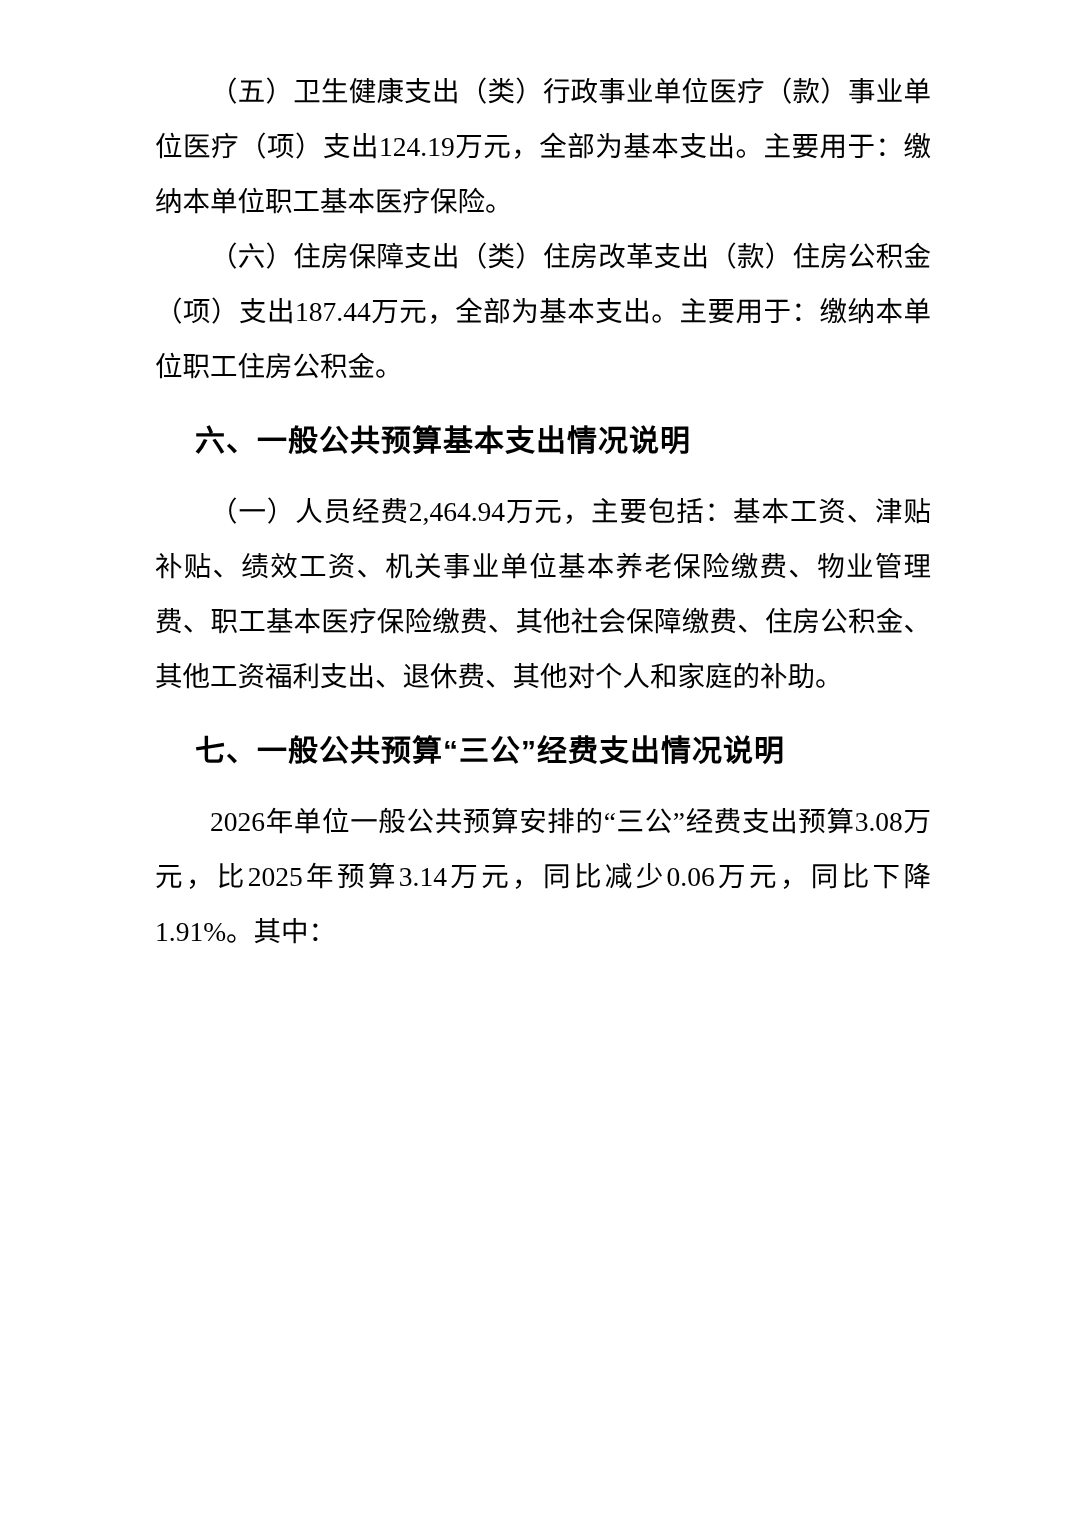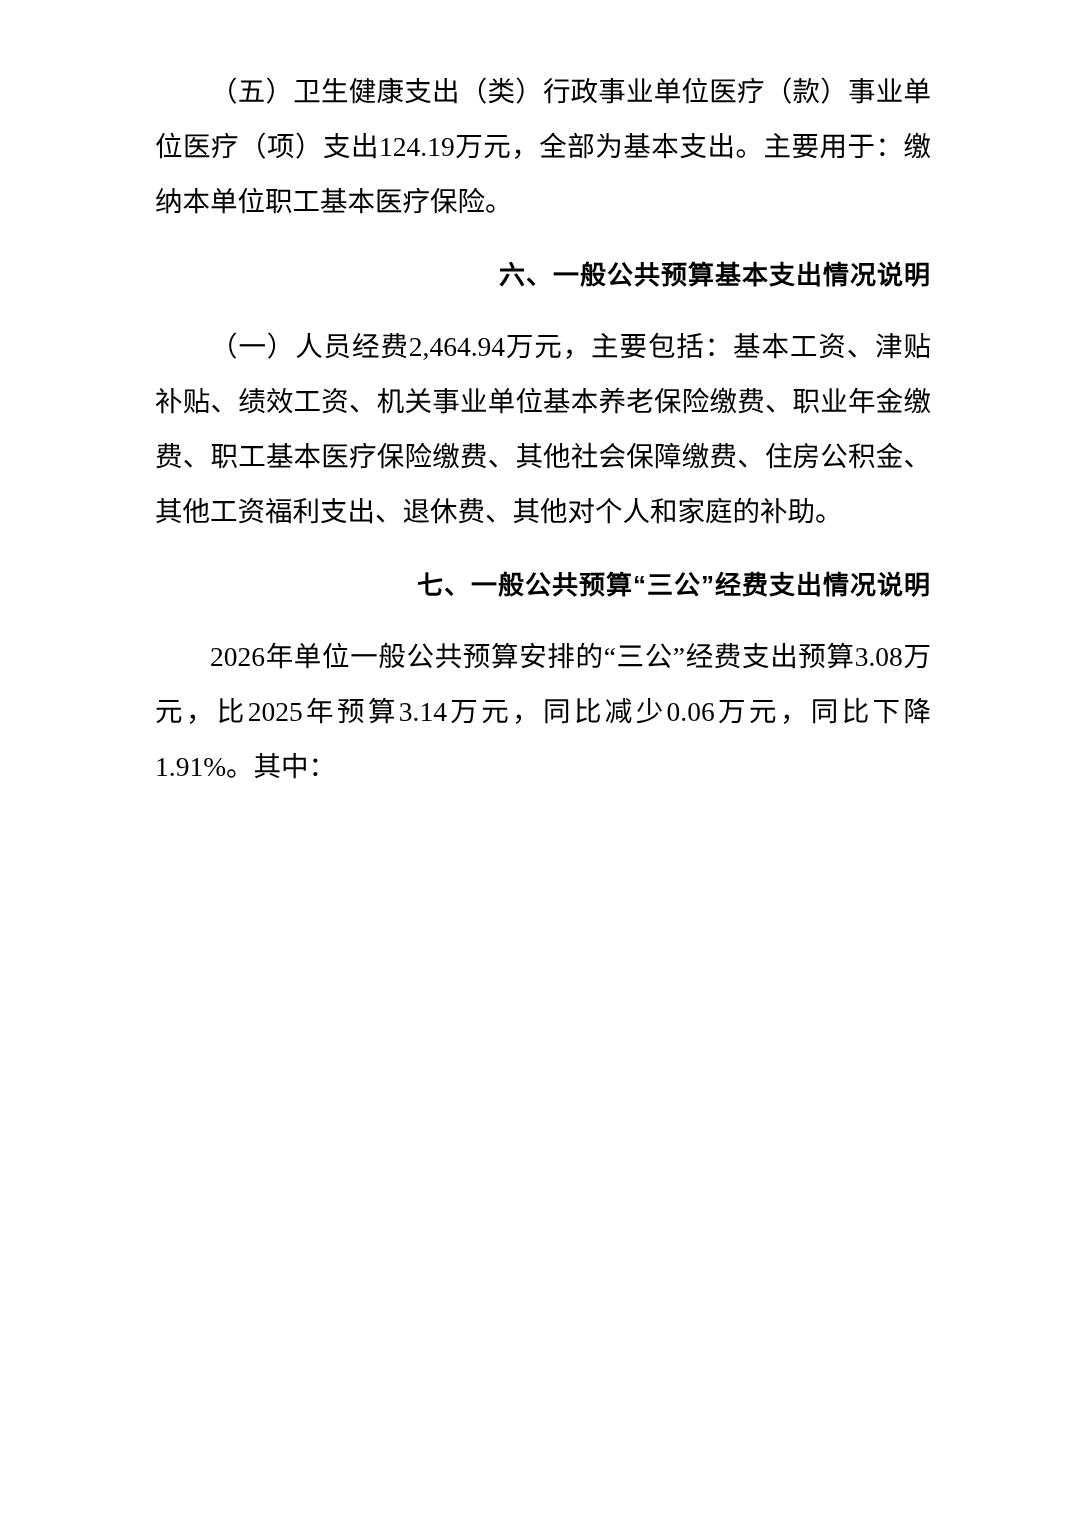--- a/index.html
+++ b/index.html
@@ -29,43 +29,44 @@
   }
   .doc-body p {
     margin: 0;
     text-indent: 2em;
     font-weight: 400;
   }
   .doc-body h2 {
     margin: 19px 0 16px 0;
     text-indent: 40px;
     font-family: "Liberation Sans", "DejaVu Sans", sans-serif;
-    font-size: 26px;
+    font-size: 30px;
     line-height: 55px;
     font-weight: bold;
     letter-spacing: 1px;
-    text-align: right;
+    text-align: left;
   }
   .page-number {
     position: absolute;
     left: 0;
     top: 1476px;
     width: 100%;
     text-align: center;
     font-family: "Liberation Sans", "DejaVu Sans", sans-serif;
     font-size: 26px;
     line-height: 30px;
     color: #000000;
   }
 </style>
 </head>
 <body>
 
 <div class="page">
   <div class="doc-body">
       <p>（五）卫生健康支出（类）行政事业单位医疗（款）事业单位医疗（项）支出124.19万元，全部为基本支出。主要用于：缴纳本单位职工基本医疗保险。</p>
+      <p>（六）住房保障支出（类）住房改革支出（款）住房公积金（项）支出187.44万元，全部为基本支出。主要用于：缴纳本单位职工住房公积金。</p>
       <h2>六、一般公共预算基本支出情况说明</h2>
-      <p>（一）人员经费2,464.94万元，主要包括：基本工资、津贴补贴、绩效工资、机关事业单位基本养老保险缴费、职业年金缴费、职工基本医疗保险缴费、其他社会保障缴费、住房公积金、其他工资福利支出、退休费、其他对个人和家庭的补助。</p>
+      <p>（一）人员经费2,464.94万元，主要包括：基本工资、津贴补贴、绩效工资、机关事业单位基本养老保险缴费、物业管理费、职工基本医疗保险缴费、其他社会保障缴费、住房公积金、其他工资福利支出、退休费、其他对个人和家庭的补助。</p>
       <h2>七、一般公共预算“三公”经费支出情况说明</h2>
       <p>2026年单位一般公共预算安排的“三公”经费支出预算3.08万元，比2025年预算3.14万元，同比减少0.06万元，同比下降1.91%。其中：</p>
     </div>
   <div class="page-number">- 5 -</div>
 </div>
 
 </body></html>

